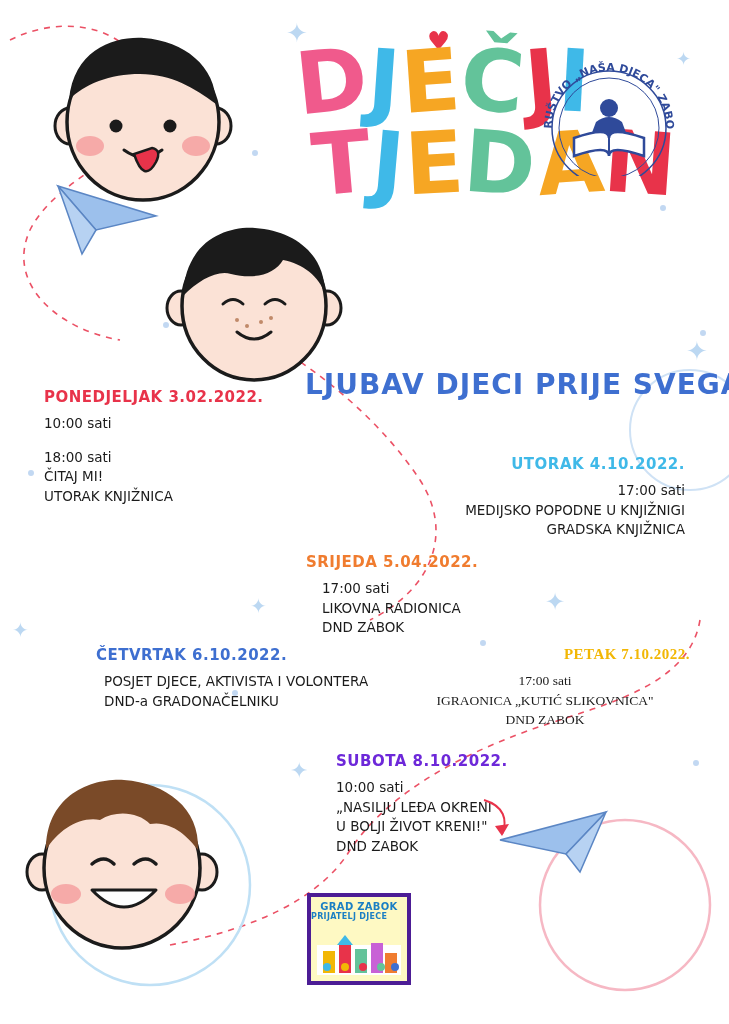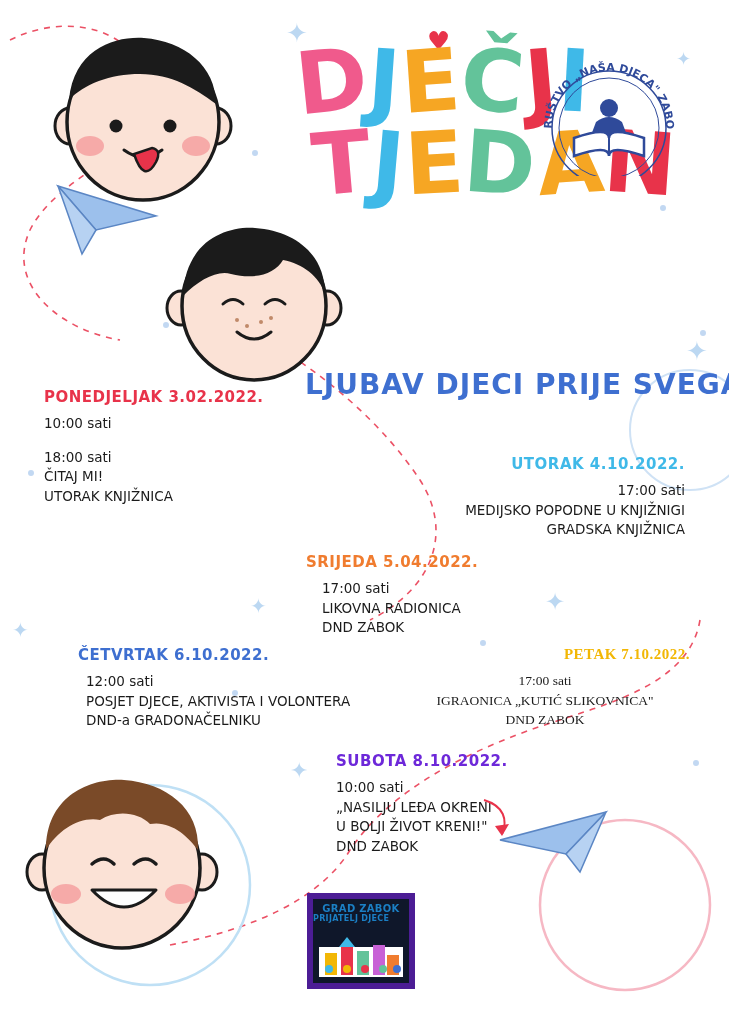--- a/index.html
+++ b/index.html
@@ -124,22 +124,22 @@
   .align-right { text-align: right; }
   .align-center { text-align: center; }
 
   
   .grad-logo {
     position: absolute;
     left: 307px;
     top: 893px;
     width: 96px;
     height: 84px;
-    border: 6px solid #4c1d95;
-    background: #0f172a;
+    border: 4px solid #4c1d95;
+    background: #fef9c3;
   }
   .grad-logo-title {
     font-size: 10px;
     font-weight: bold;
     color: #1b7fc4;
     text-align: center;
     padding-top: 4px;
     letter-spacing: .3px;
   }
   .grad-logo-sub {
@@ -292,24 +292,23 @@
 
   <div class="event" style="left:306px;top:553px;width:280px;">
     <div class="event-day" style="color:#f07c2f">SRIJEDA 5.04.2022.</div>
     <div class="event-block" style="margin-left:16px;">
       <div class="event-body">17:00 sati</div>
       <div class="event-body">LIKOVNA RADIONICA
 DND ZABOK</div>
     </div>
   </div>
 
-  <div class="event" style="left:78px;top:646px;width:320px;">
+  <div class="event" style="left:96px;top:646px;width:320px;">
     <div class="event-day" style="color:#3e6fd0">ČETVRTAK 6.10.2022.</div>
     <div class="event-block" style="margin-left:8px;">
-      <div class="event-body">12:00 sati</div>
       <div class="event-body">POSJET DJECE, AKTIVISTA I VOLONTERA
 DND-a GRADONAČELNIKU</div>
     </div>
   </div>
 
   <div class="event align-center" style="left:400px;top:646px;width:290px;font-family:Liberation Serif, serif;">
     <div class="event-day align-right" style="color:#f2b705">PETAK 7.10.2022.</div>
     <div class="event-block">
       <div class="event-body">17:00 sati</div>
       <div class="event-body">IGRAONICA „KUTIĆ SLIKOVNICA"

